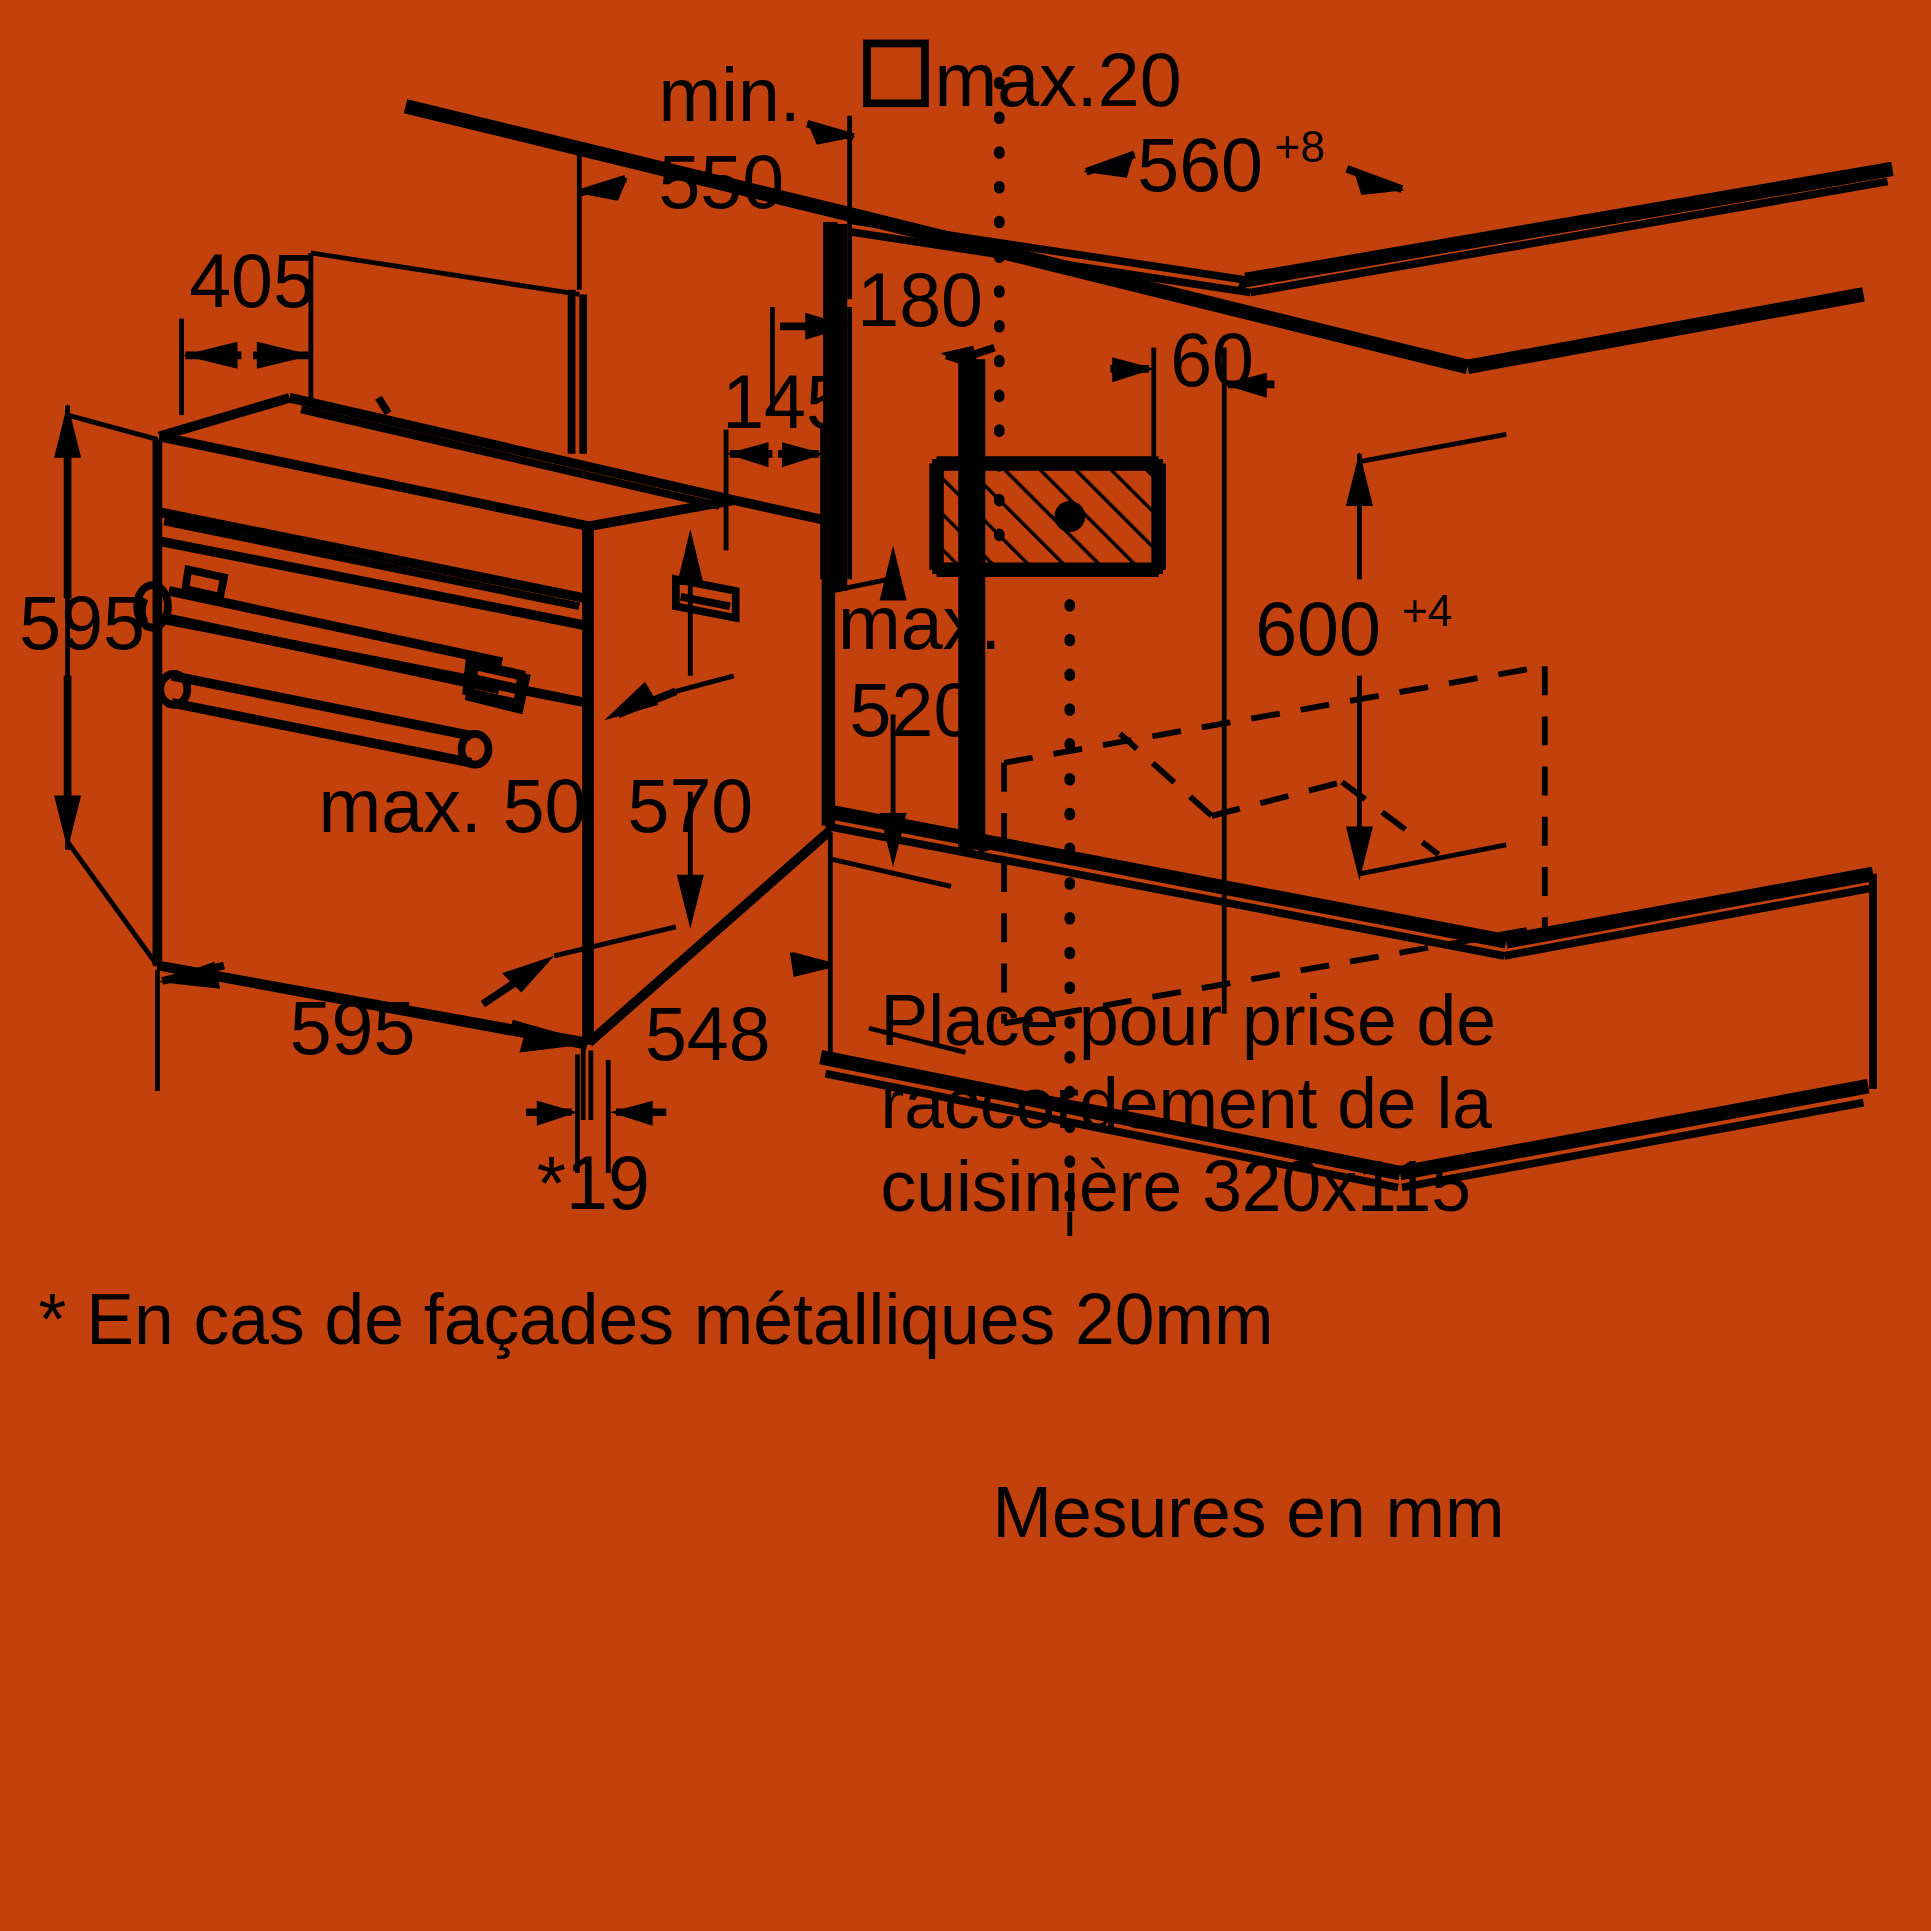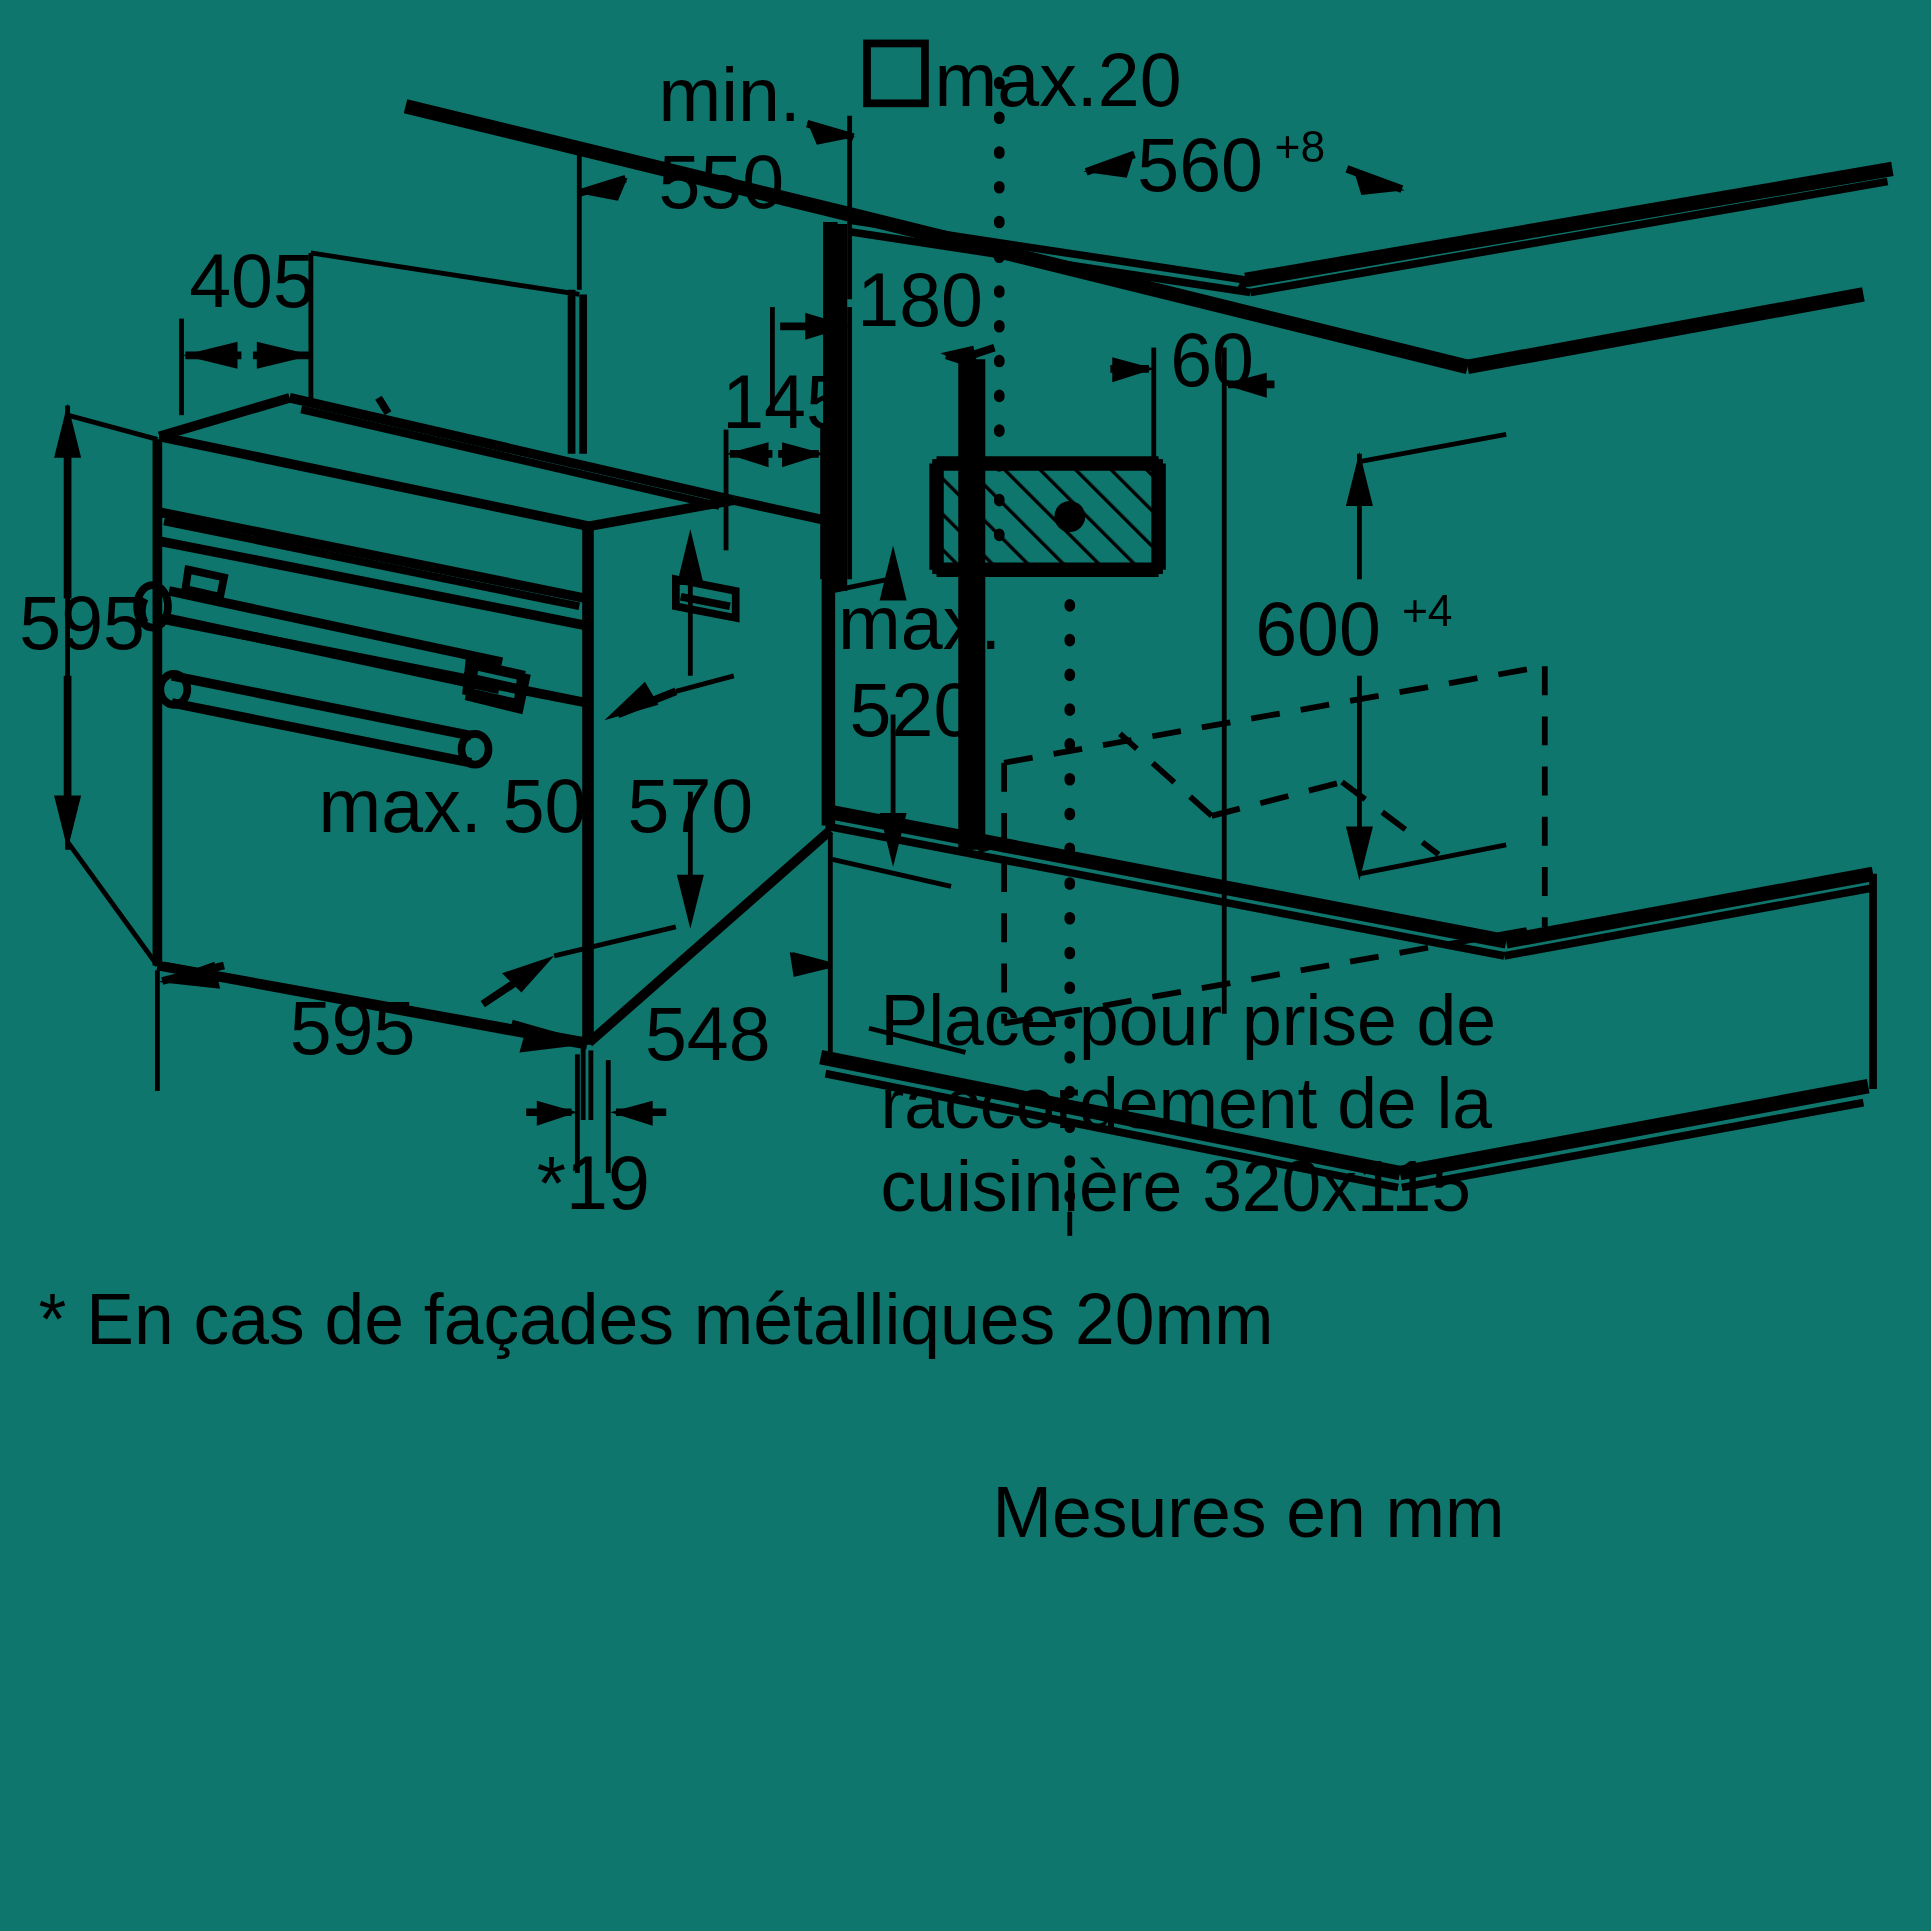--- a/index.html
+++ b/index.html
@@ -10,21 +10,21 @@
   body {
     width: 1931px;
     height: 1931px;
     font-family: "Liberation Sans", sans-serif;
     overflow: hidden;
   }
   #stage {
     position: relative;
     width: 1931px;
     height: 1931px;
-    background: #0f766e;
+    background: #c2410c;
   }
   svg#drawing {
     position: absolute;
     top: 0;
     left: 0;
     width: 1931px;
     height: 1931px;
     display: block;
   }
   .dim-text {

